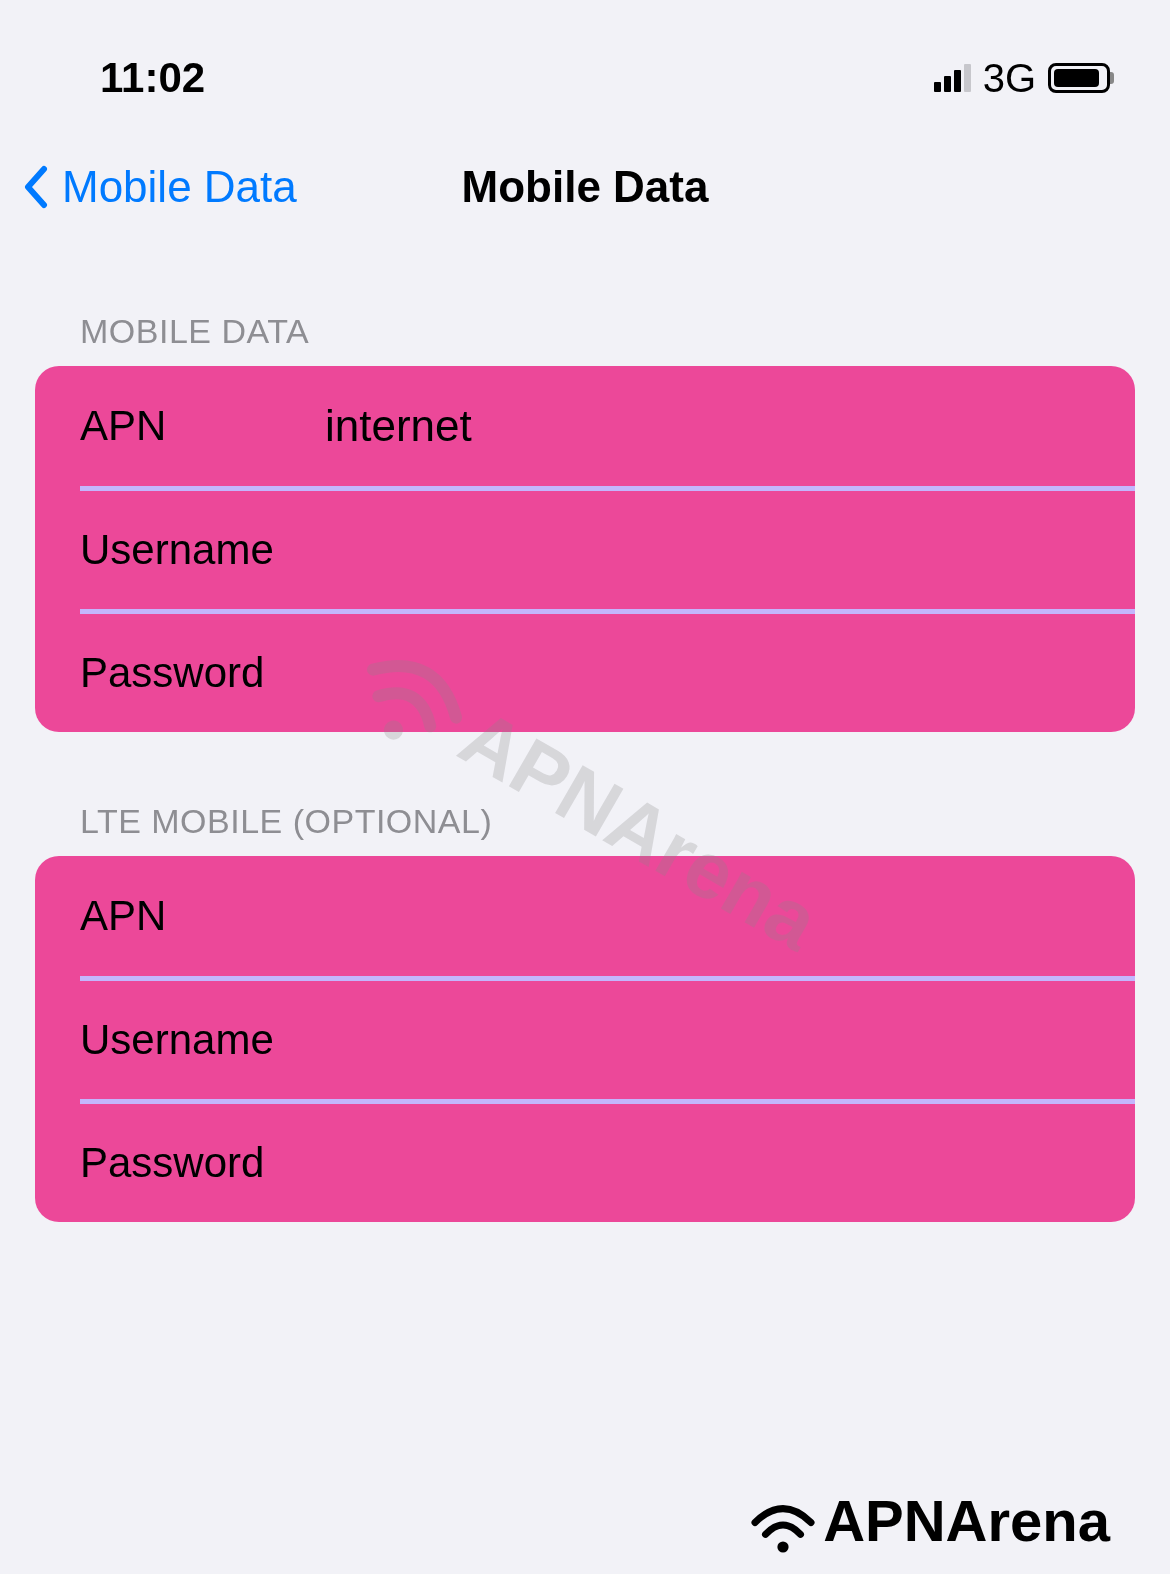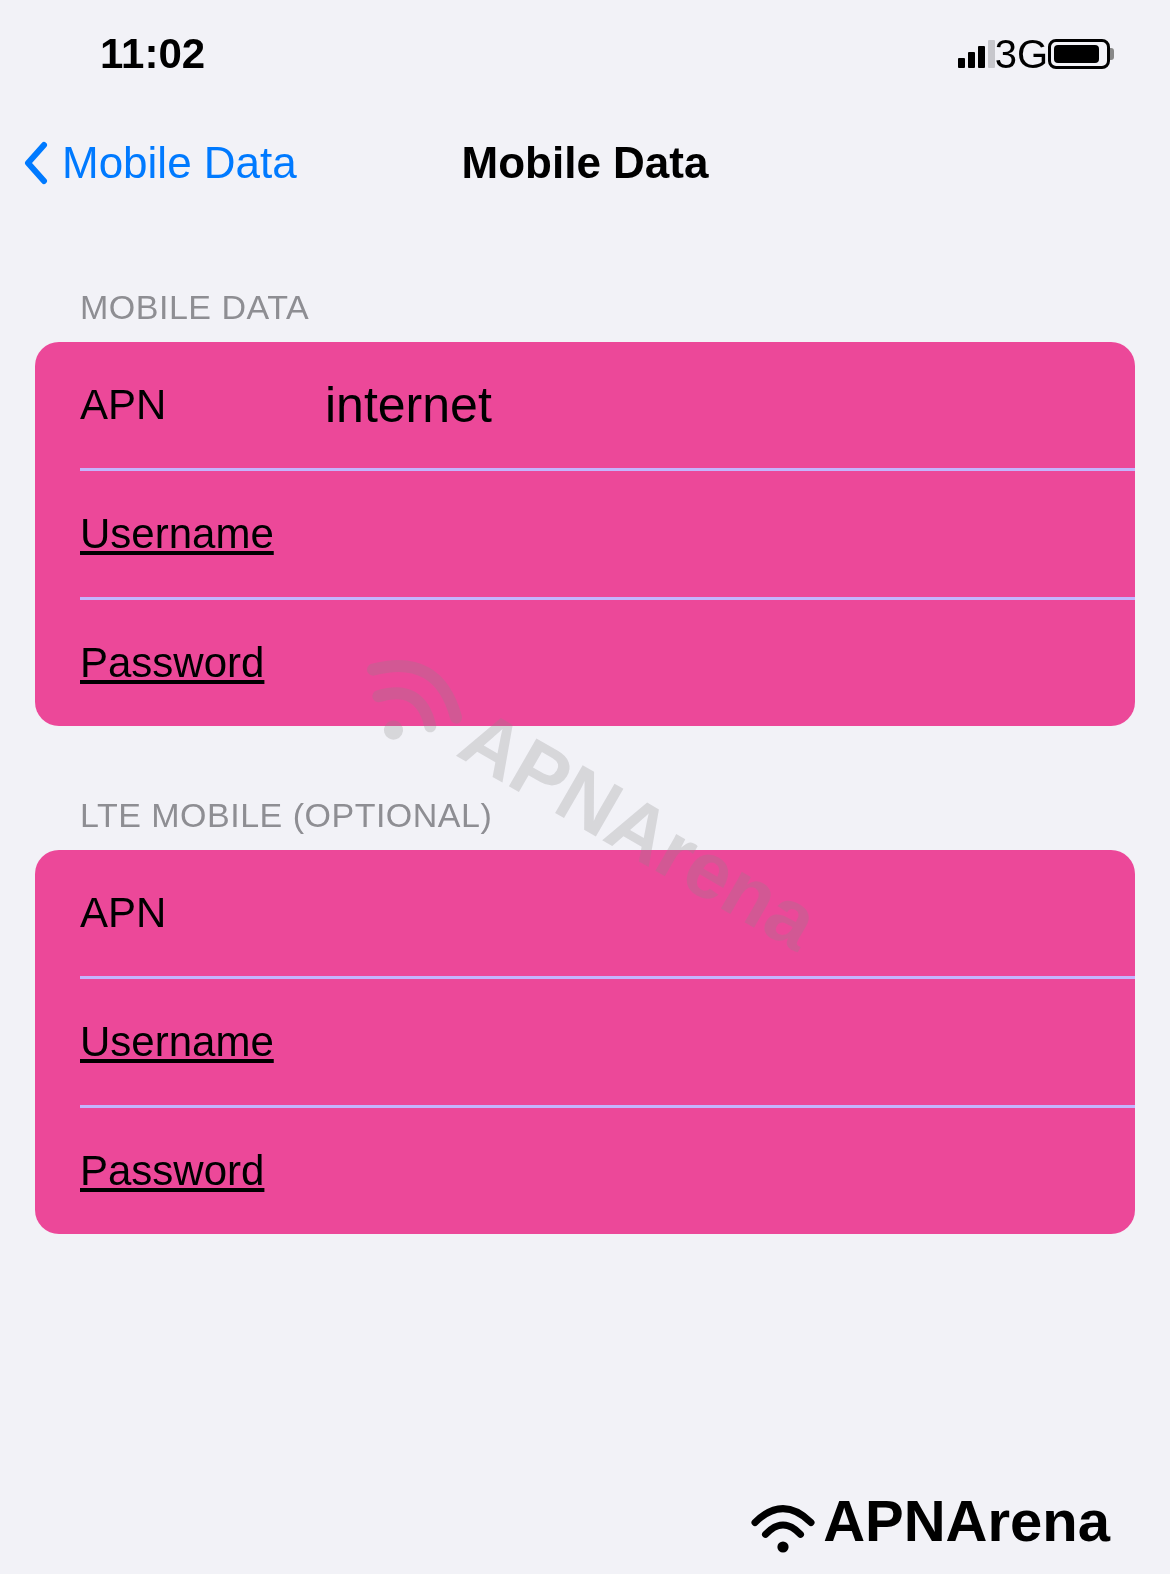--- a/index.html
+++ b/index.html
@@ -13,29 +13,31 @@
       width: 1170px;
       height: 1574px;
       position: relative;
       overflow: hidden;
     }
     .status-bar {
       display: flex;
       justify-content: space-between;
       align-items: center;
       padding: 30px 60px 20px 100px;
+      margin-top: 24px;
     }
     .status-time {
       font-size: 42px;
       font-weight: 600;
       color: #000;
     }
     .status-right {
       display: flex;
       align-items: center;
+      gap: 12px;
     }
     .signal-bars {
       display: flex;
       align-items: flex-end;
       gap: 3px;
     }
     .signal-bar {
       width: 7px;
       background-color: #000;
       border-radius: 1px;
@@ -114,33 +116,32 @@
       border-radius: 24px;
       margin: 0 35px;
     }
     .row {
       display: flex;
       align-items: center;
       padding: 34px 45px;
       min-height: 120px;
     }
     .row + .row {
-      border-top: 3px solid #c4b5fd;
+      border-top: 5px solid #c4b5fd;
       margin-left: 45px;
       padding-left: 0;
-      text-decoration: underline;
     }
     .row-label {
       font-size: 42px;
       color: #000;
       width: 245px;
       flex-shrink: 0;
     }
     .row-input {
-      font-size: 50px;
+      font-size: 44px;
       color: #000;
       border: none;
       outline: none;
       background: transparent;
       flex: 1;
       font-family: inherit;
     }
     .watermark-center {
       position: absolute;
       top: 50%;

